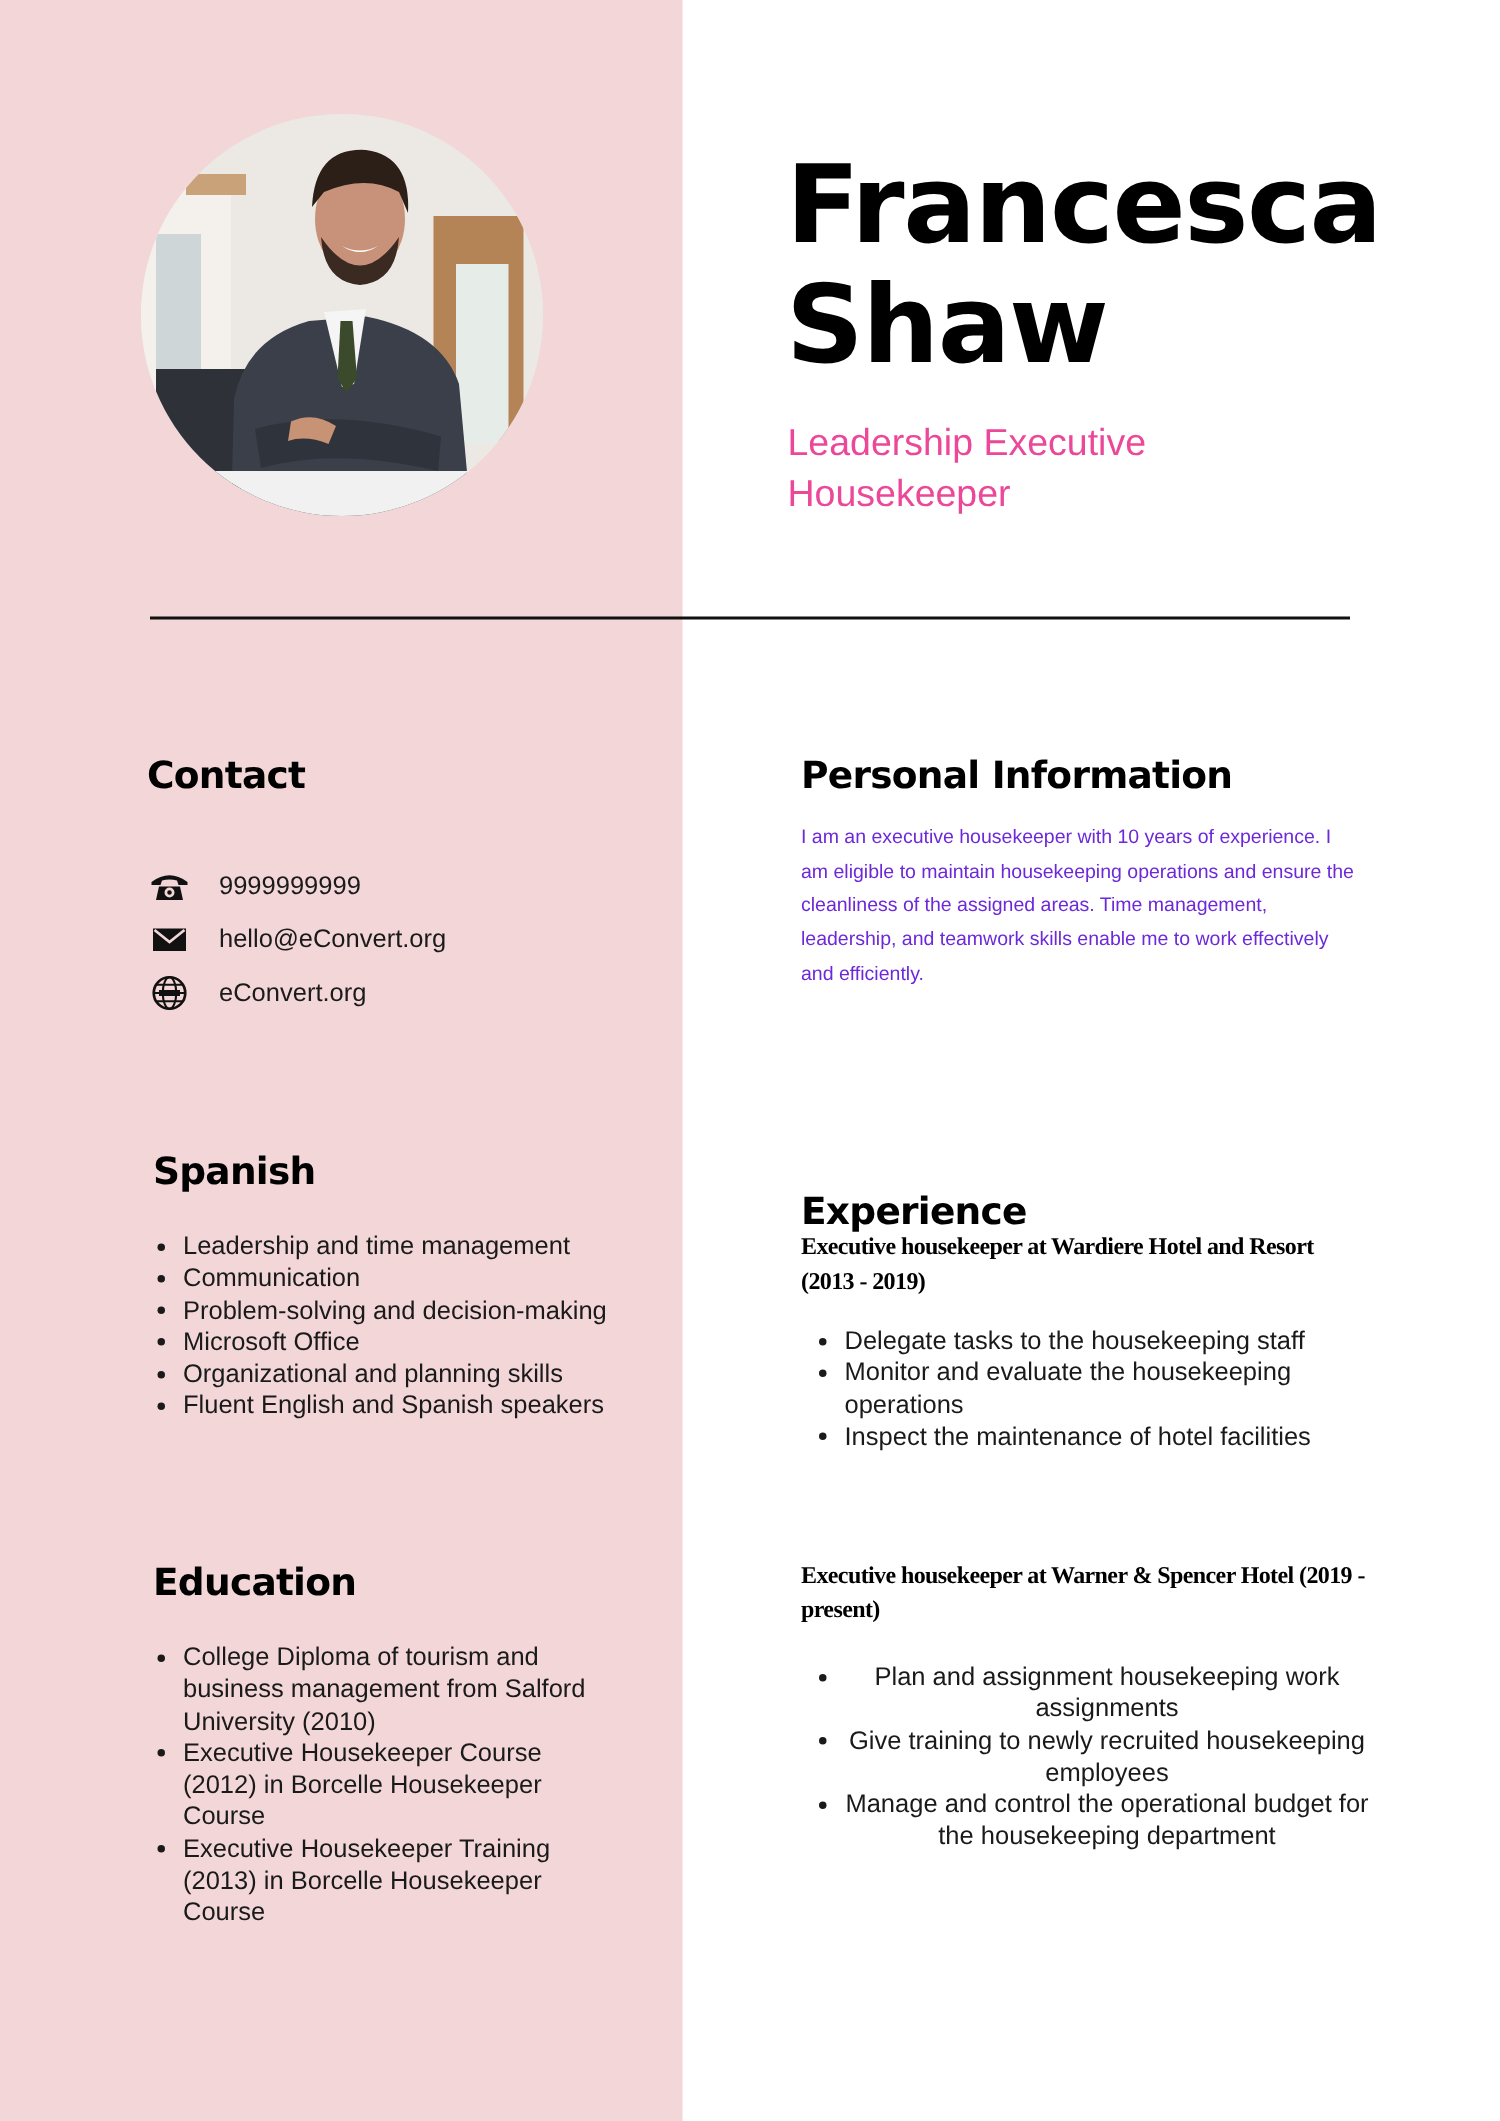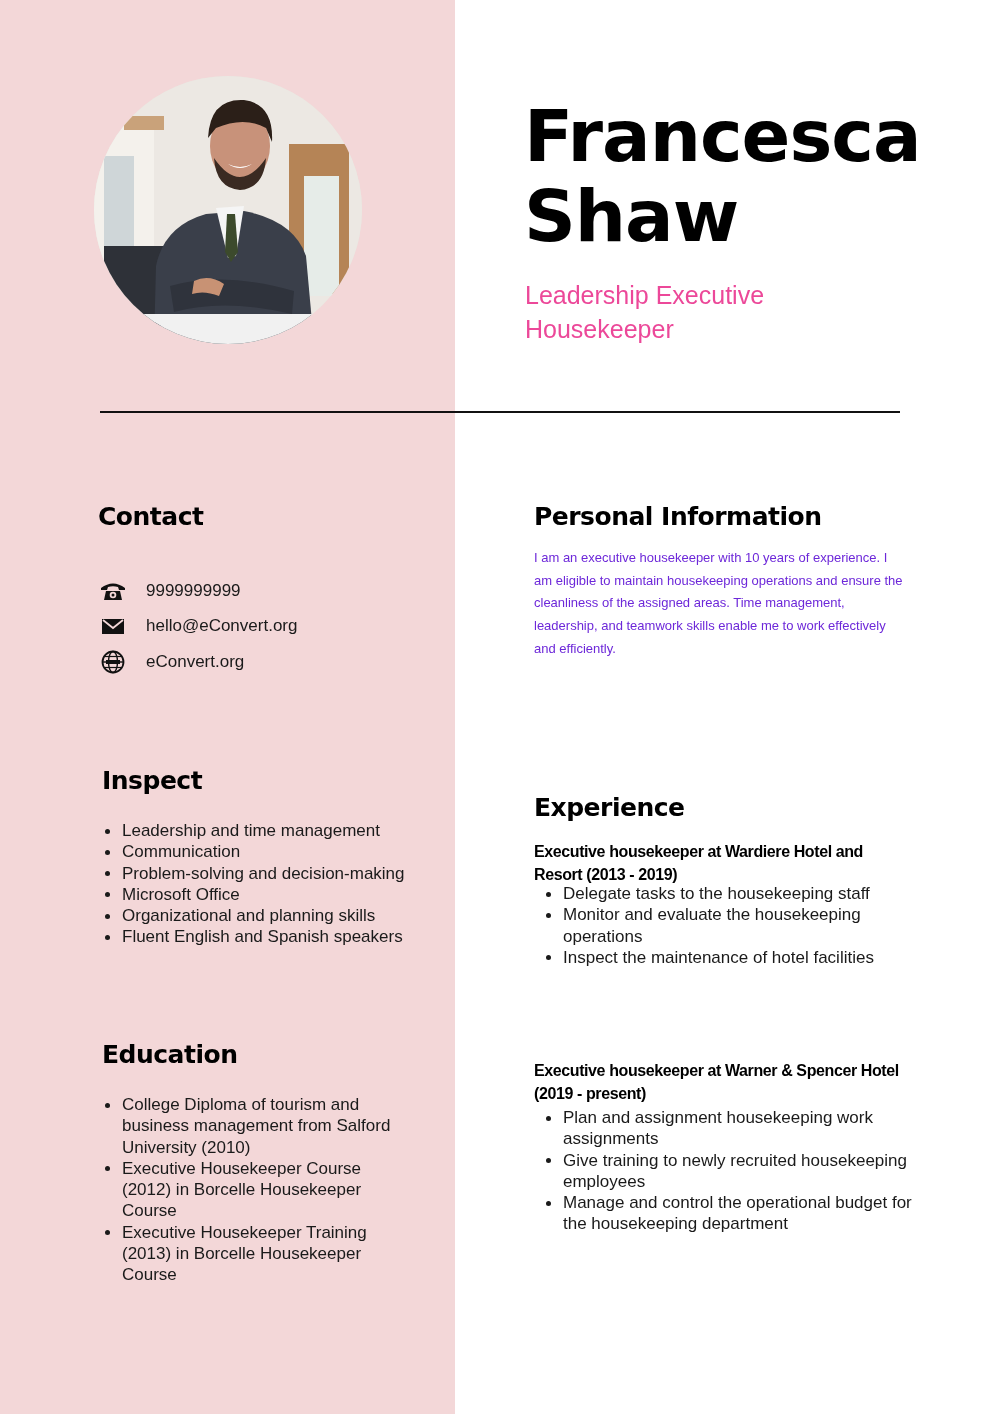--- a/index.html
+++ b/index.html
@@ -63,28 +63,28 @@
       position: relative; padding-left: 20px;
       font-size: 17px; line-height: 21.3px; color: #1a1a1a;
     }
     ul.bullets li::before {
       content: ""; position: absolute; left: 3px; top: 8.5px;
       width: 5px; height: 5px; border-radius: 50%; background: #1a1a1a;
     }
     .skills-list { position: absolute; left: 102px; top: 820px; width: 340px; }
     .edu-list { position: absolute; left: 102px; top: 1094px; width: 300px; }
     .exp1-list { position: absolute; left: 543px; top: 883px; width: 370px; }
-    .exp2-list { position: absolute; left: 543px; top: 1107px; width: 370px; }
+    .exp2-list { position: absolute; left: 543px; top: 1107px; width: 370px; text-align: center; }
     .exp1-list li, .exp2-list li { line-height: 23px; }
     .exp1-list li::before, .exp2-list li::before { top: 9.5px; }
 
     .job-title {
       position: absolute; left: 534px; width: 380px;
-      font-family: Liberation Sans, sans-serif; font-weight: bold;
-      font-size: 16px; line-height: 23px; color: #000; letter-spacing: -0.4px; margin-top: 20px;
+      font-family: Liberation Serif, serif; font-weight: bold;
+      font-size: 16px; line-height: 23px; color: #000; letter-spacing: -0.4px;
     }
   </style>
 </head>
 <body>
 
 <div class="left-panel"></div>
 
 <div class="photo" aria-label="portrait-photo">
   <svg viewBox="0 0 268 268" xmlns="http://www.w3.org/2000/svg">
     <rect width="268" height="268" fill="#ece8e3"></rect>
@@ -151,21 +151,21 @@
         <rect x="5" y="10" width="14" height="4" fill="#111"></rect>
       </svg>
     </span>
     <span class="contact-text">eConvert.org</span>
   </div>
 </div>
 
 <div class="heading" style="left:534px; top:502px;">Personal Information</div>
 <p class="paragraph">I am an executive housekeeper with 10 years of experience. I am eligible to maintain housekeeping operations and ensure the cleanliness of the assigned areas. Time management, leadership, and teamwork skills enable me to work effectively and efficiently.</p>
 
-<div class="heading" style="left:102px; top:766px;">Inspect</div>
+<div class="heading" style="left:102px; top:766px;">Spanish</div>
 <ul class="bullets skills-list">
   <li>Leadership and time management</li>
   <li>Communication</li>
   <li>Problem-solving and decision-making</li>
   <li>Microsoft Office</li>
   <li>Organizational and planning skills</li>
   <li>Fluent English and Spanish speakers</li>
 </ul>
 
 <div class="heading" style="left:102px; top:1040px;">Education</div>

